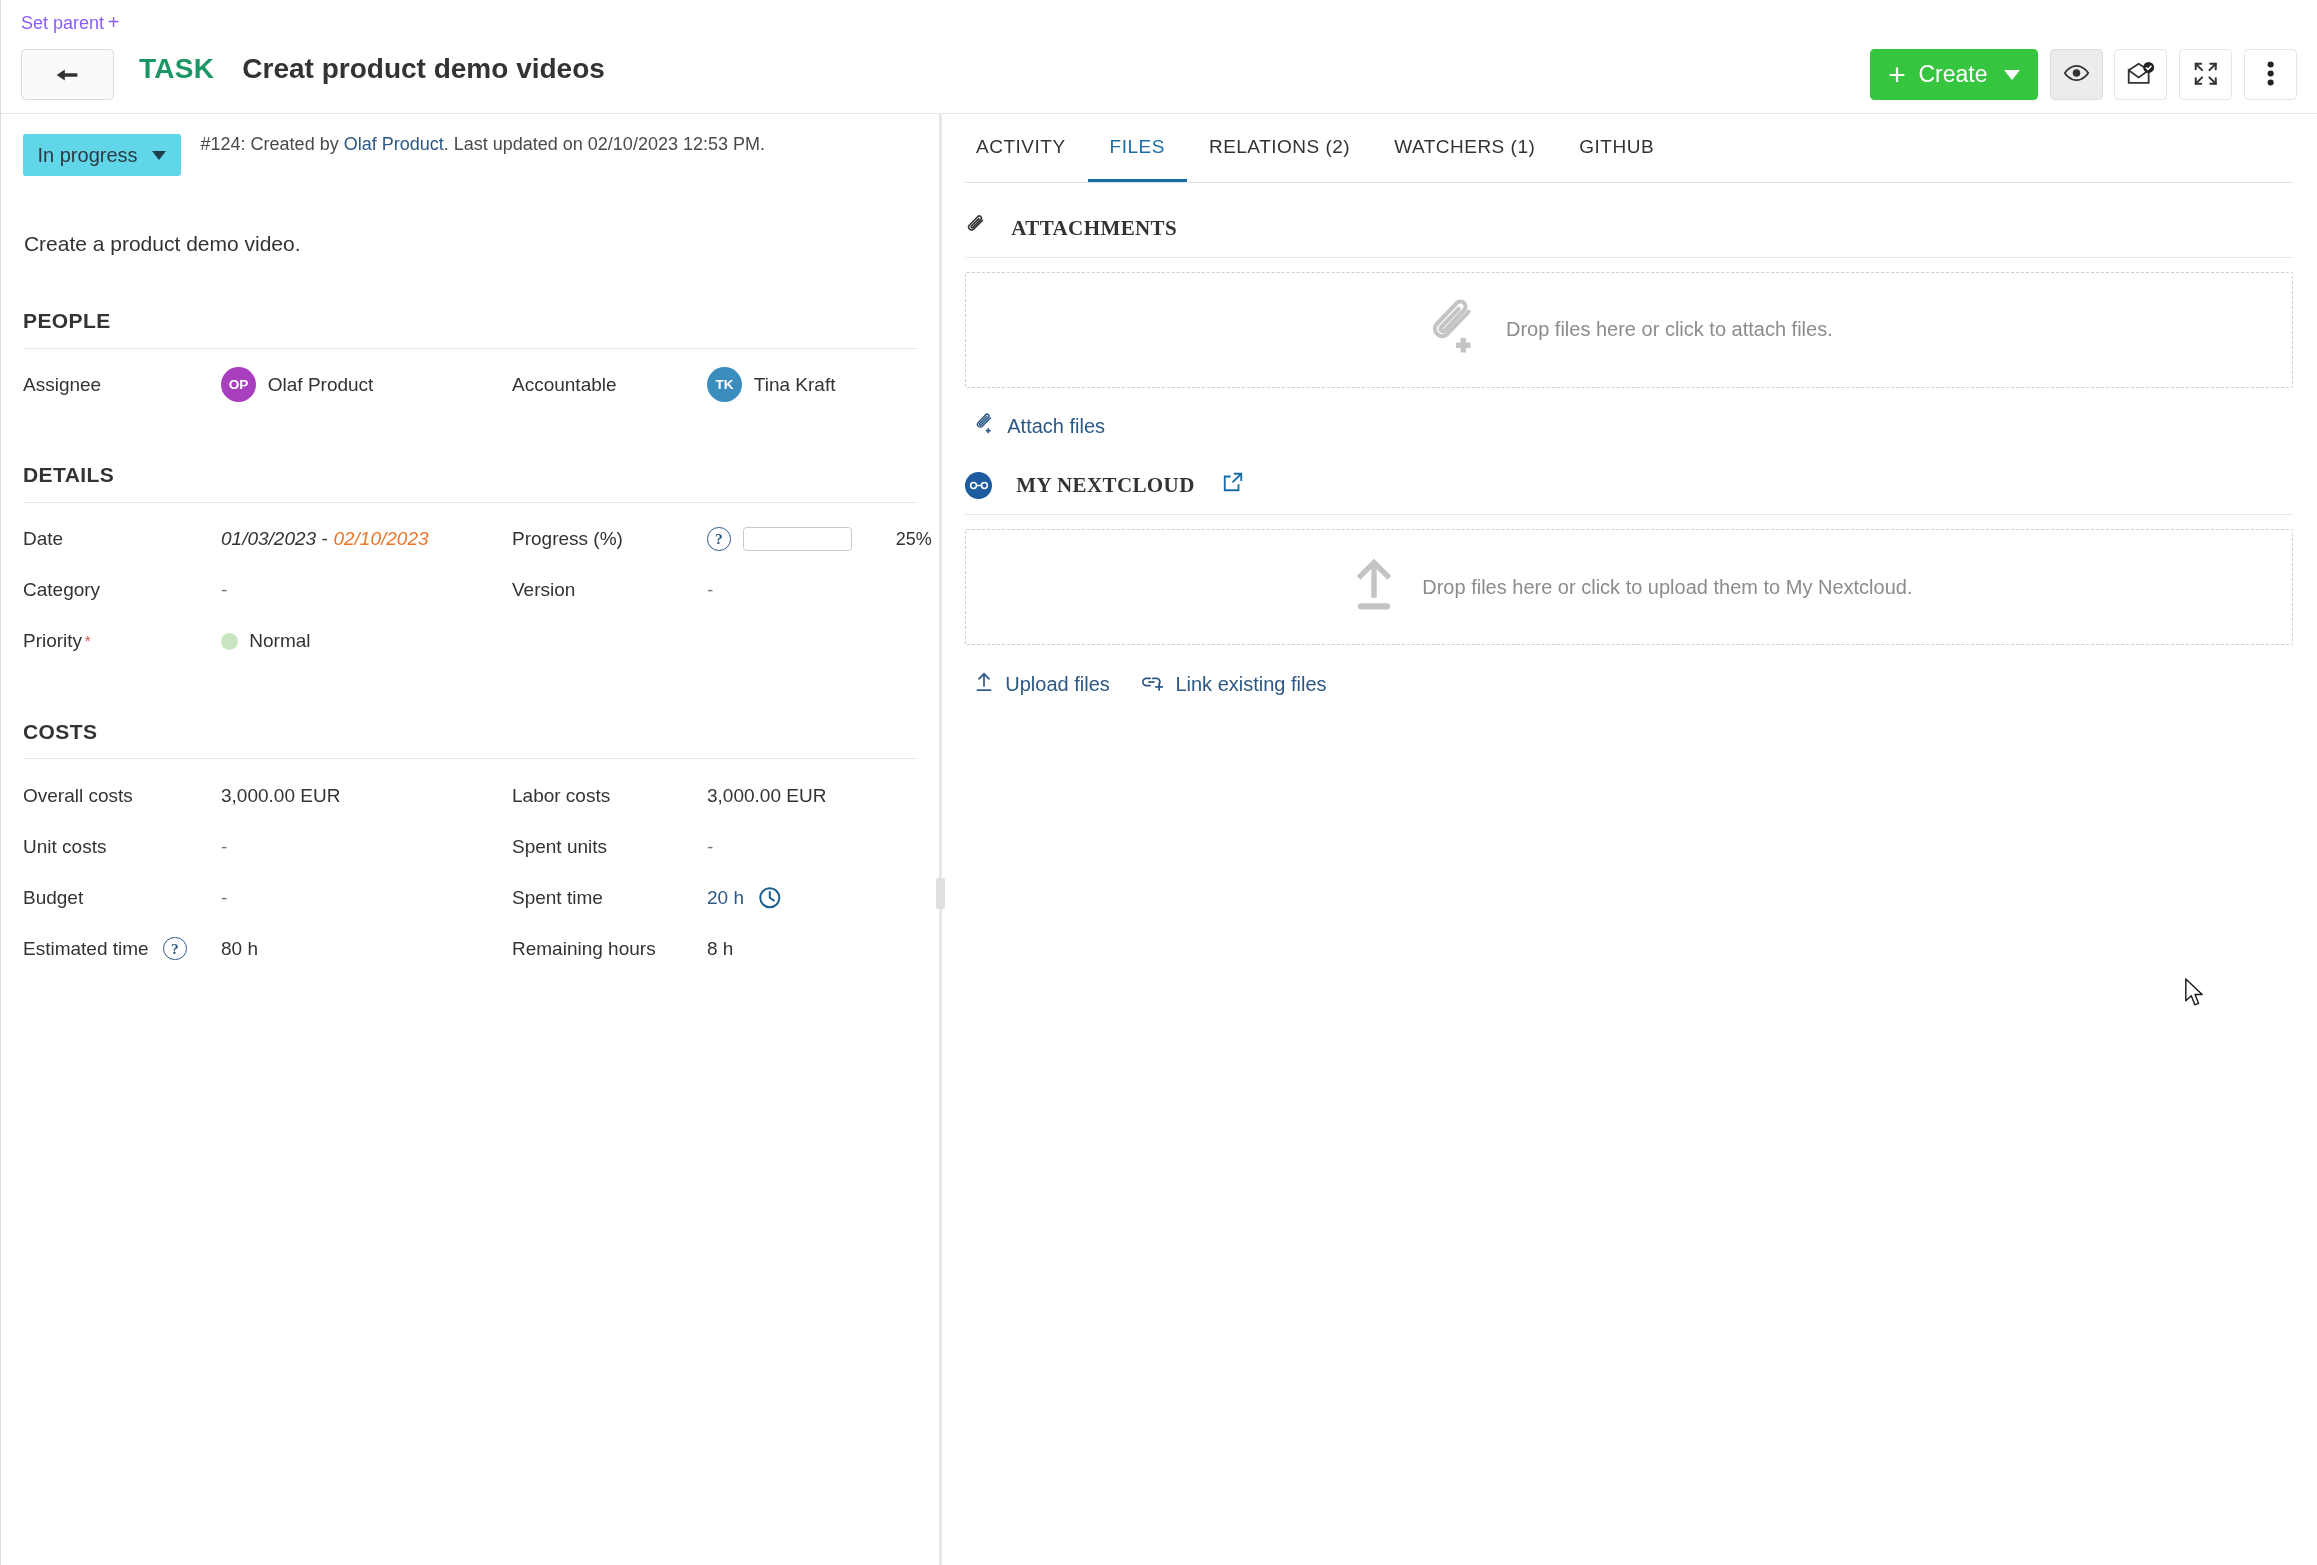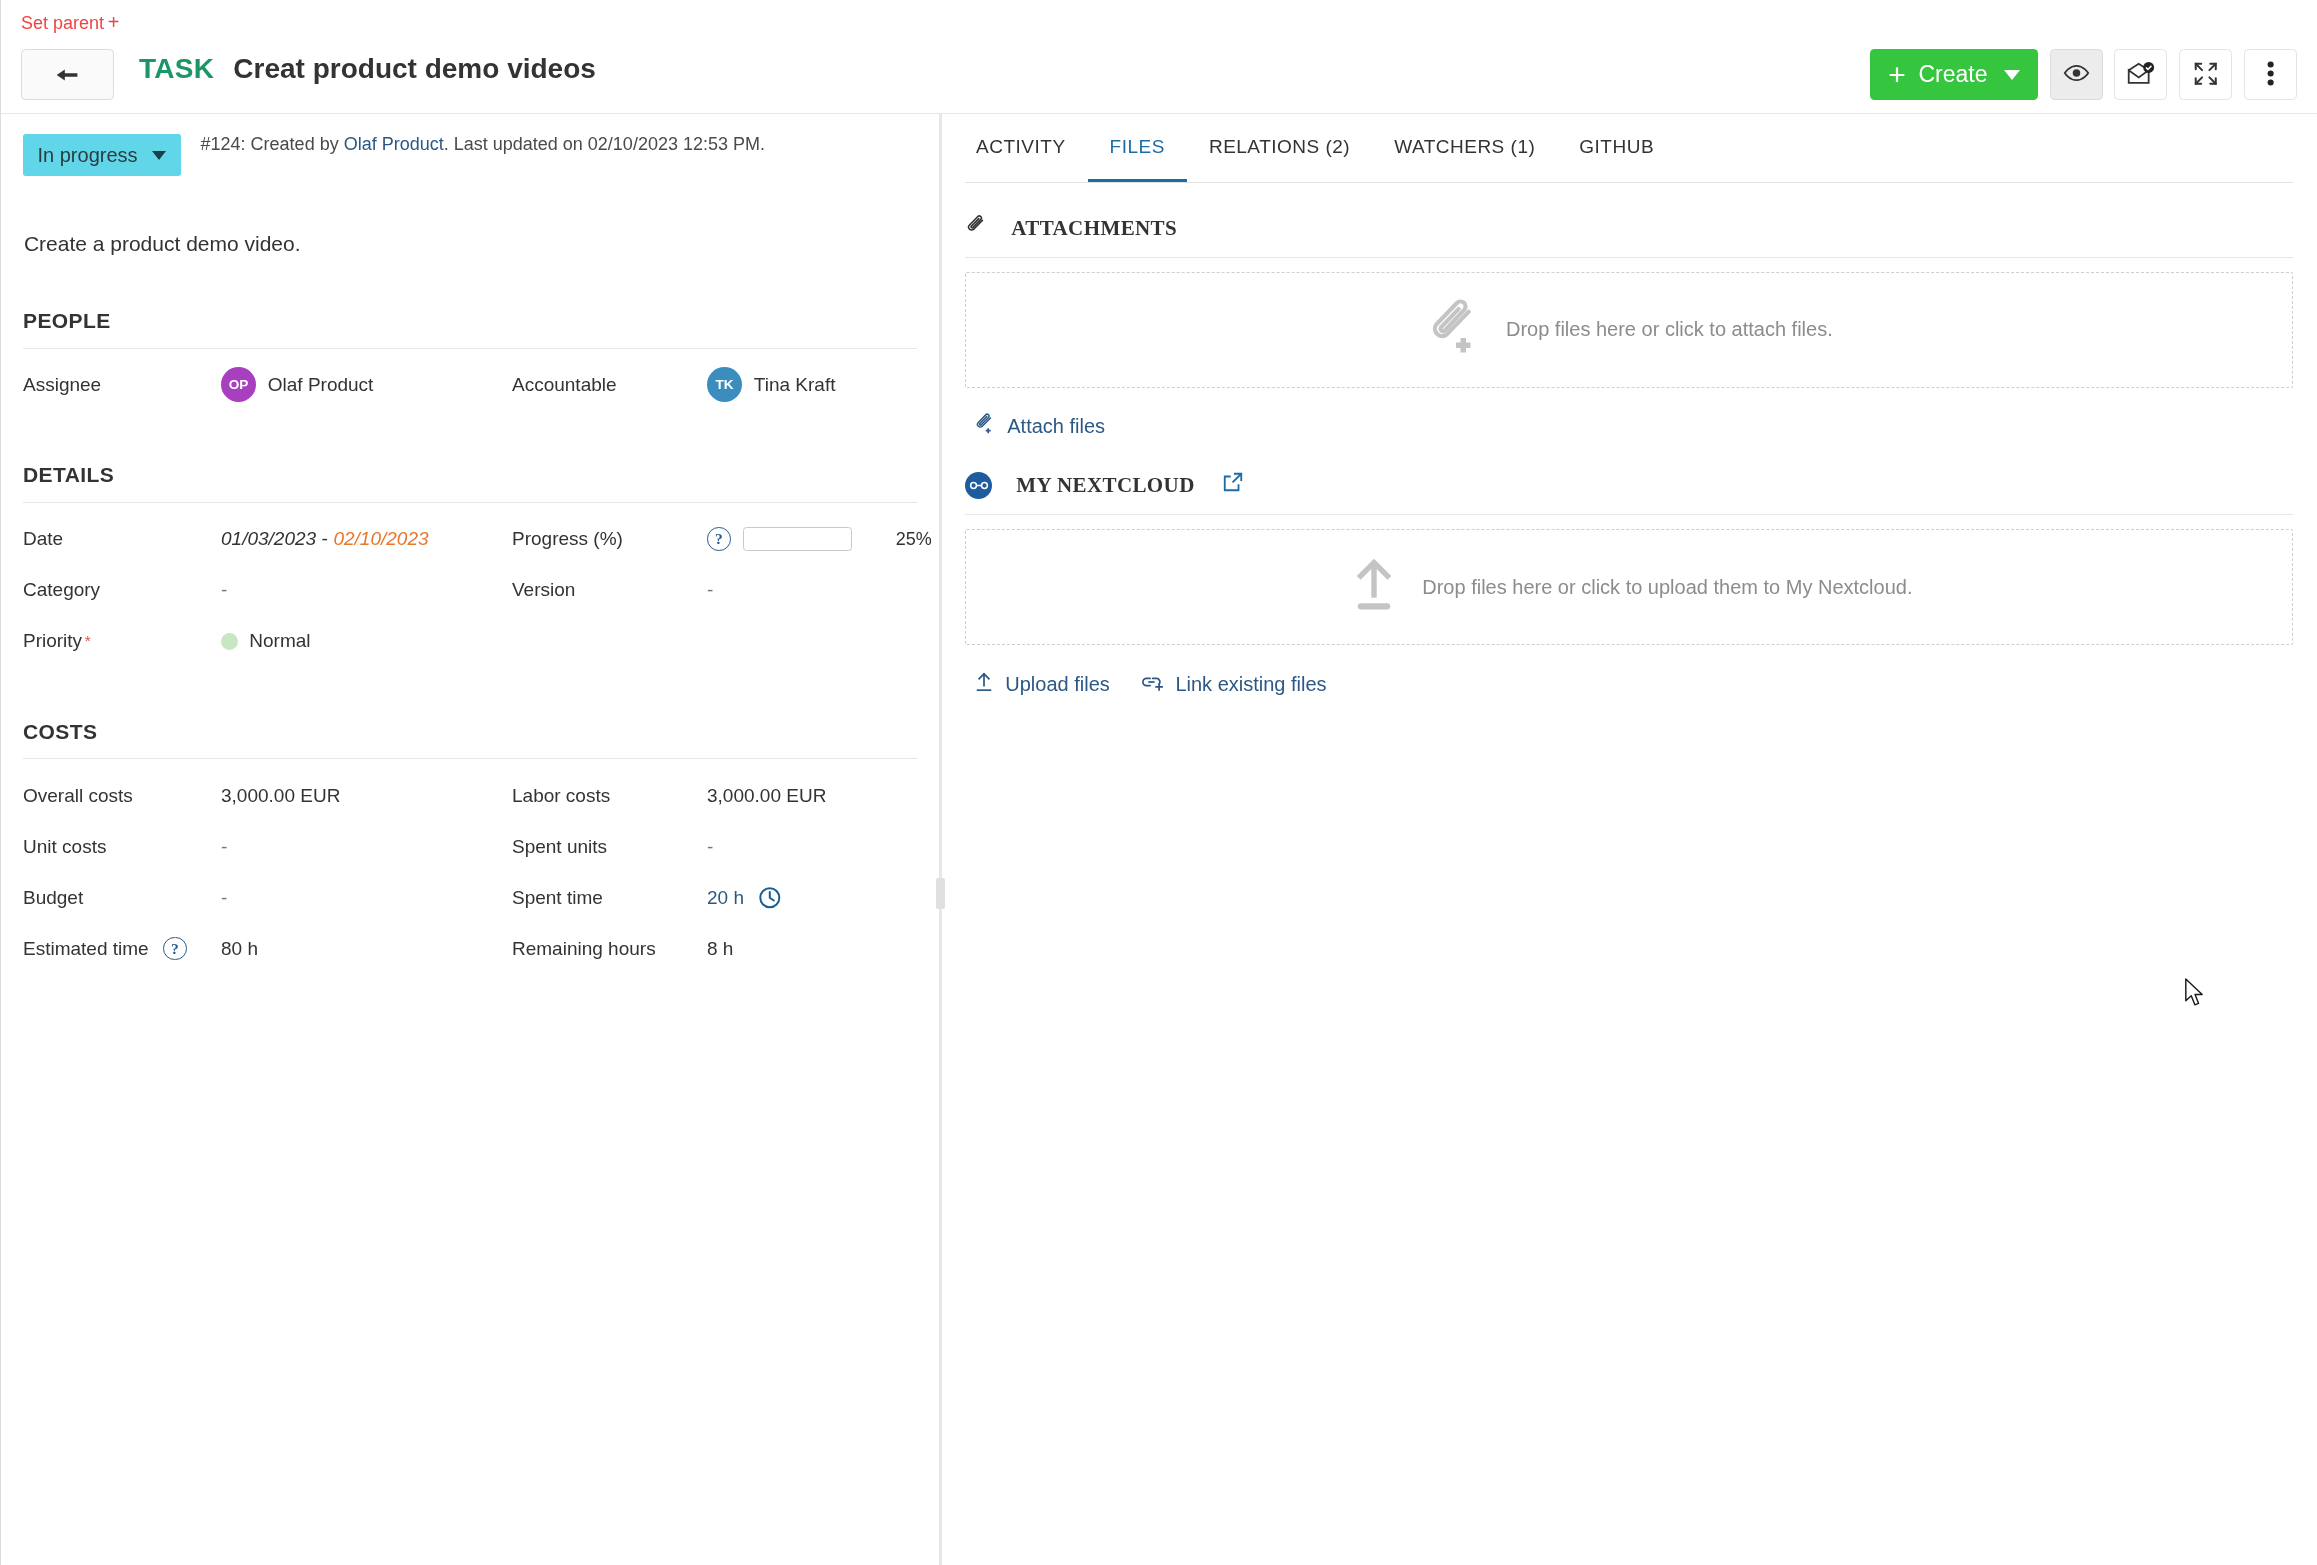--- a/index.html
+++ b/index.html
@@ -16,40 +16,40 @@
     background: #fff;
     border-left: 1.8px solid #dcdcdc;
     border-bottom: 1.8px solid #dcdcdc;
     border-right: 0;
     overflow: hidden;
   }
 
   
   .set-parent {
     position: absolute; left: 20px; top: 11px;
-    font-size: 18px; color: #ef4444;
+    font-size: 18px; color: #8b5cf6;
     cursor: pointer; white-space: nowrap;
   }
   .set-parent .plus { font-size: 20px; margin-left: 3.6px; }
 
   .toolbar {
     position: absolute; left: 0; top: 42px; right: 0; height: 71px;
   }
   .back-btn {
     position: absolute; left: 20px; top: 7.3px;
     width: 93px; height: 51px;
     background: #fafafa; border: 0.9px solid #dcdcdc; border-radius: 4.5px;
     display: flex; align-items: center; justify-content: center;
     cursor: pointer;
   }
   .back-btn svg { display:block; }
 
   .title-wrap {
     position: absolute; left: 138px; top: 11px;
-    display: flex; align-items: flex-start; gap: 19px;
+    display: flex; align-items: flex-start; gap: 28px;
     white-space: nowrap;
   }
   .wp-type {
     font-size: 28px; font-weight: 700; color: #1a9764; letter-spacing: 0.3px;
   }
   .wp-subject {
     font-size: 28px; font-weight: 700; color: #333333;
   }
 
   .tb-right {

